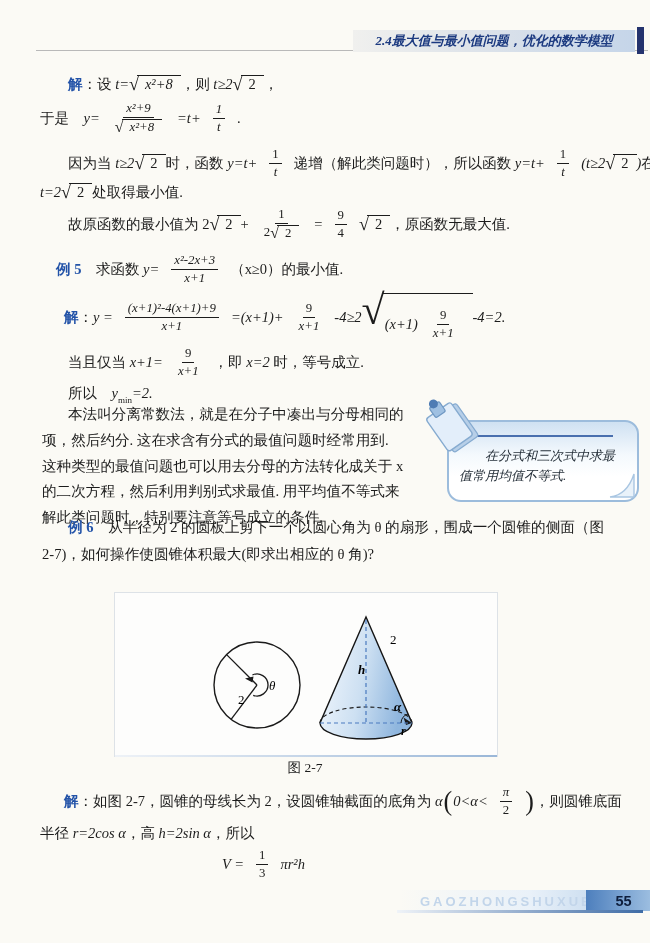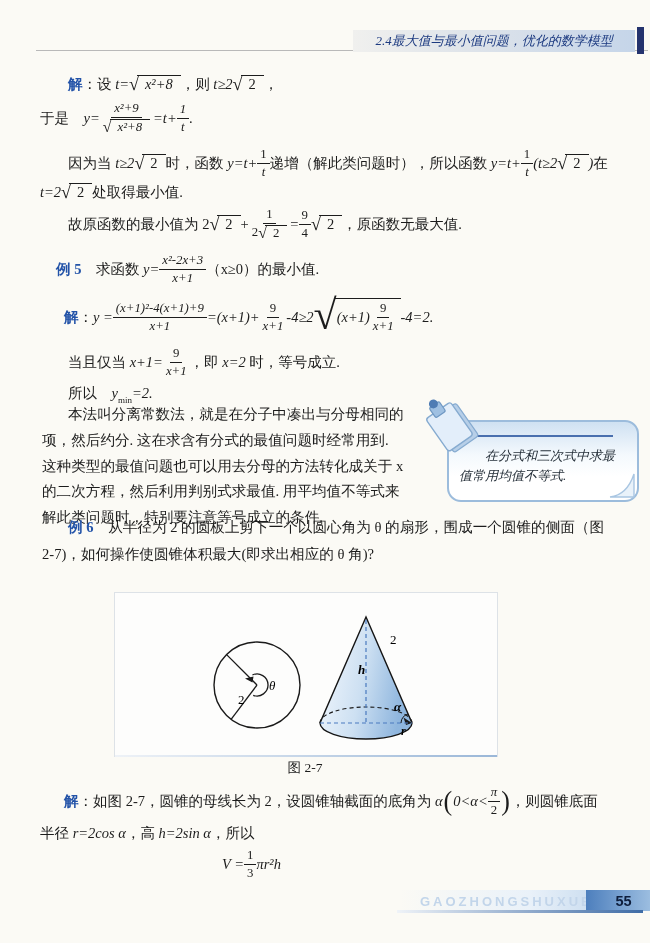--- a/index.html
+++ b/index.html
@@ -3,35 +3,35 @@
 <meta charset="utf-8">
 <style>
   html,body{margin:0;padding:0;background:#e8e8e8}
   .page{position:relative;width:650px;height:943px;background:#fbfaf5;
     font-family:"Liberation Serif","DejaVu Serif",serif;color:#1c1c1c;overflow:hidden}
   
   .hrule{position:absolute;left:36px;top:50px;width:612px;height:1px;background:#b9b9b9}
   .hbar{position:absolute;left:353px;top:30px;width:282px;height:22px;
     background:linear-gradient(90deg,#f0f0ee 0%,#dfe4ea 40%,#c5d5e9 100%);
     display:flex;align-items:center;justify-content:center;
-    font-style:italic;font-weight:normal;font-size:13px;color:#1c3a80}
+    font-style:italic;font-weight:bold;font-size:13px;color:#1c3a80}
   .hblock{position:absolute;left:637px;top:27px;width:7px;height:27px;background:#24336e}
   
   .ln{position:absolute;display:flex;align-items:center;white-space:pre;font-size:14.5px}
   .blue{color:#2353a8;font-weight:bold}
   .mi{font-style:italic}
-  .frac{display:inline-flex;flex-direction:column;align-items:center;margin:0 0;
+  .frac{display:inline-flex;flex-direction:column;align-items:center;margin:0 12px;
     font-size:12.8px;line-height:1.15;text-align:center}
   .frac>.n{padding:0 3px 1px;border-bottom:1px solid #1c1c1c;display:inline-flex;align-items:center;justify-content:center}
   .frac>.d{padding:1px 3px 0;display:inline-flex;align-items:center;justify-content:center}
   .sq{display:inline-flex;align-items:flex-start;white-space:pre}
   .sq>.sg{font-size:1.25em;line-height:1;margin-right:-2px;font-style:normal}
   .sq>.rd{border-top:1.2px solid #1c1c1c;padding:0 8px}
   .sq.big>.sg{font-size:2.9em;line-height:.9;transform:translateY(-1px)}
-  .sq.big>.rd{display:inline-flex;align-items:center;padding:2px 4px 0 2px}
+  .sq.big>.rd{display:inline-flex;align-items:center;padding:14px 4px 0 2px}
   sub.min{font-size:9px;font-style:normal;align-self:flex-end;transform:translateY(2px)}
   .bigp{font-size:26px;font-weight:400;font-style:normal;transform:scaleY(1.08);margin:0 1px}
   
   .para{position:absolute;left:42px;top:402px;font-size:14.6px;line-height:25.8px}
   .para .pl,.ex6 .pl{white-space:pre;display:block}
   .ind{text-indent:26px}
   .ex6{position:absolute;left:42px;top:514px;font-size:14.6px;line-height:27px}
   
   .callout{position:absolute;left:447px;top:420px;width:188px;height:78px;
     border:2px solid #9cbcdc;border-radius:14px;

